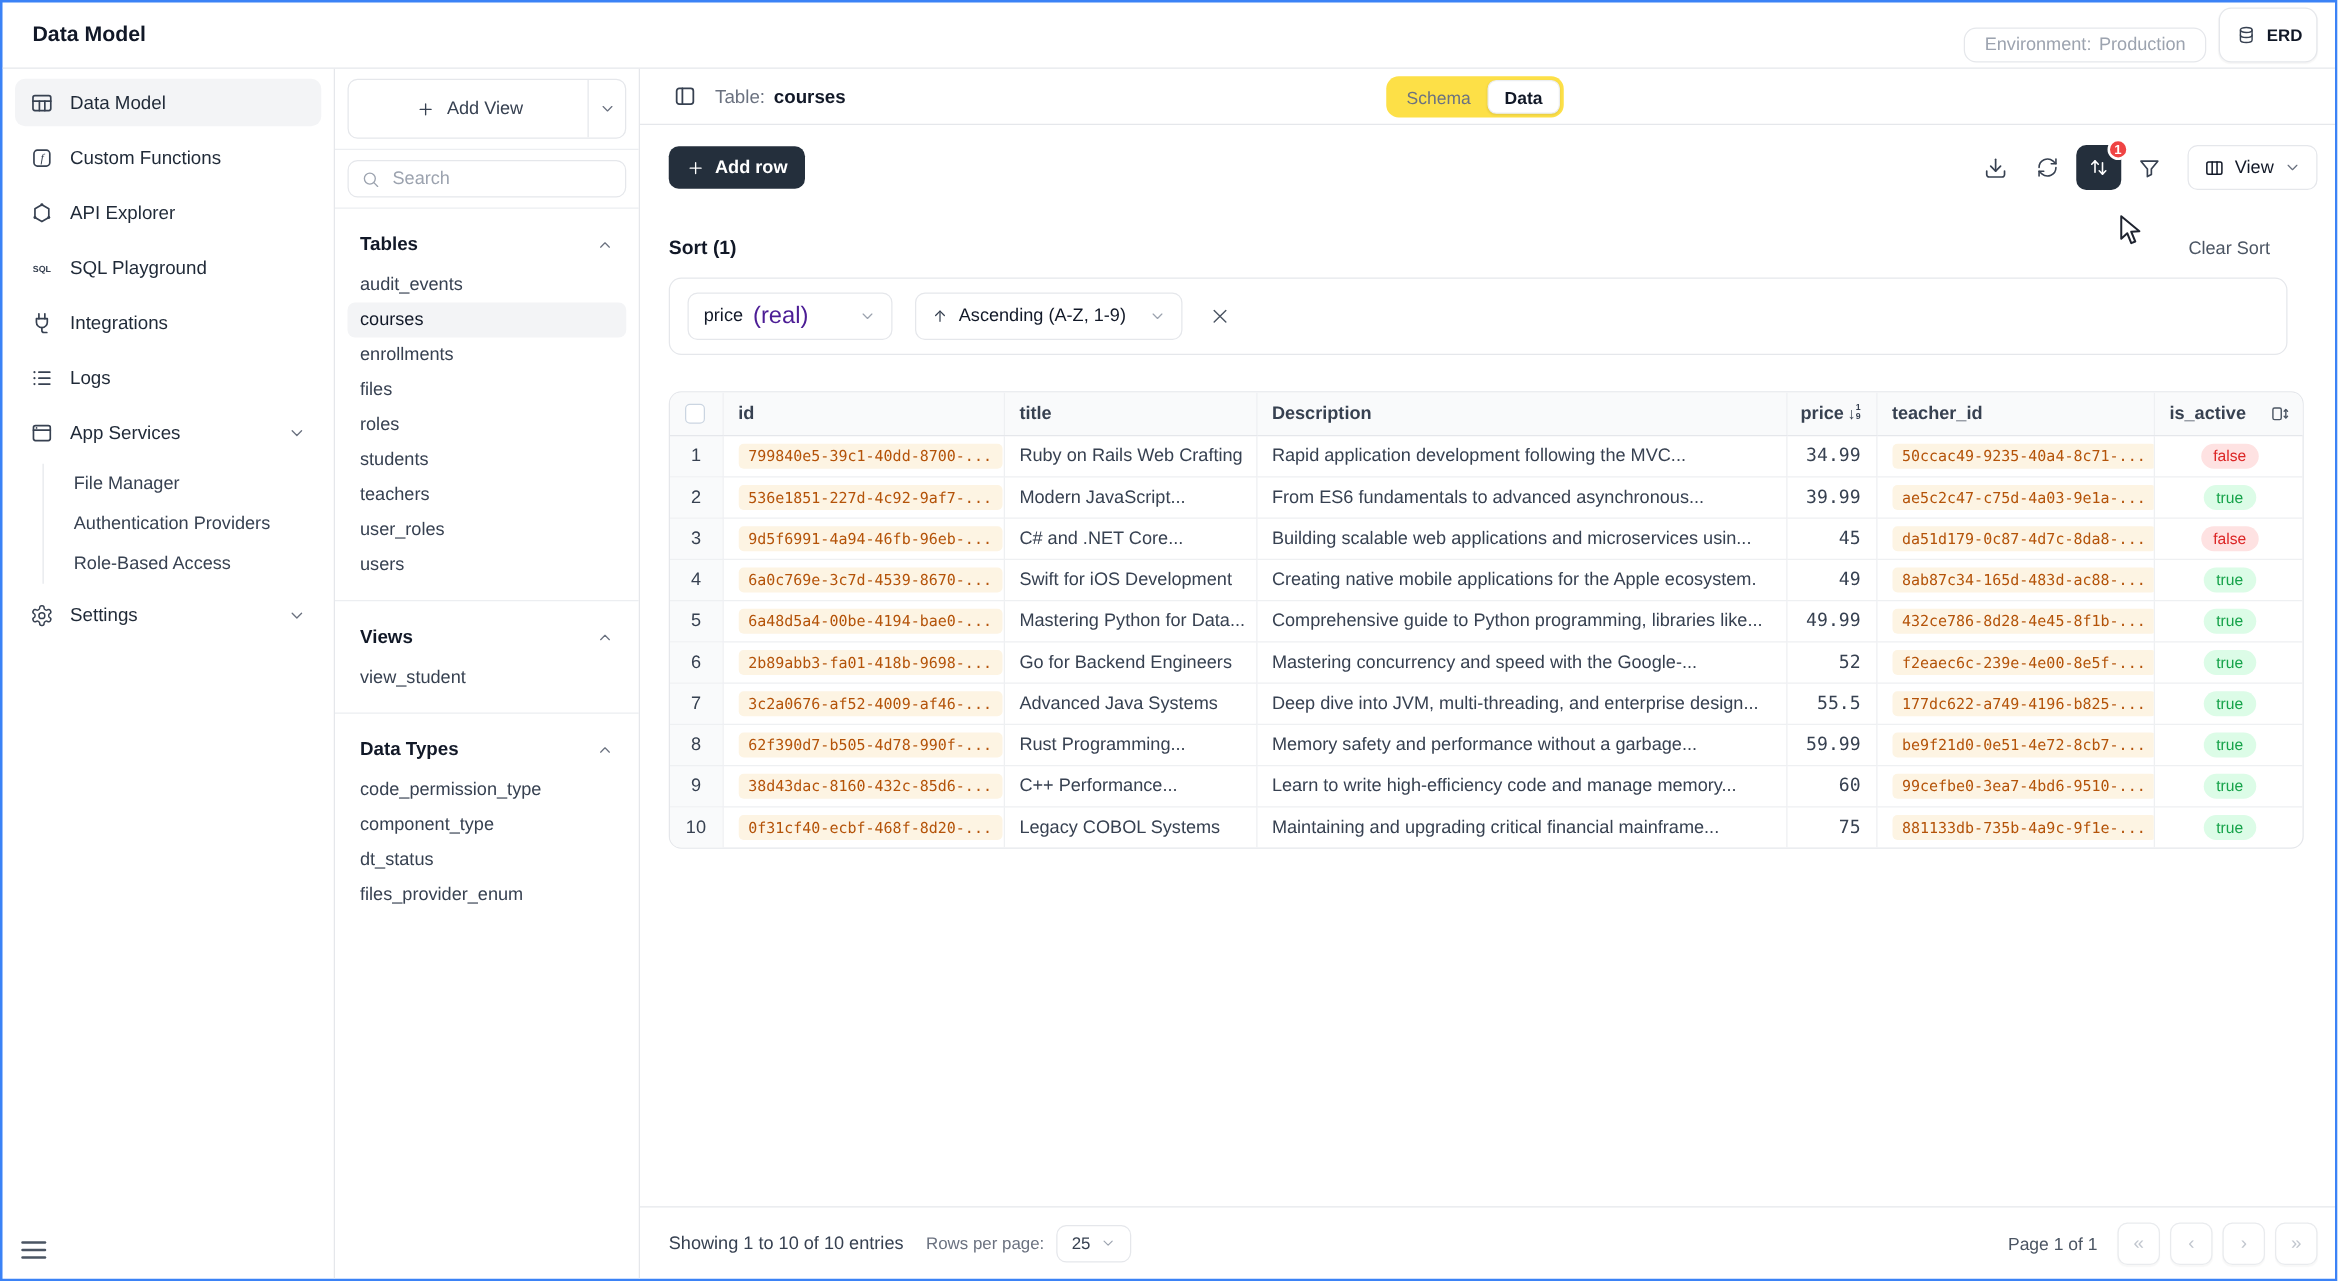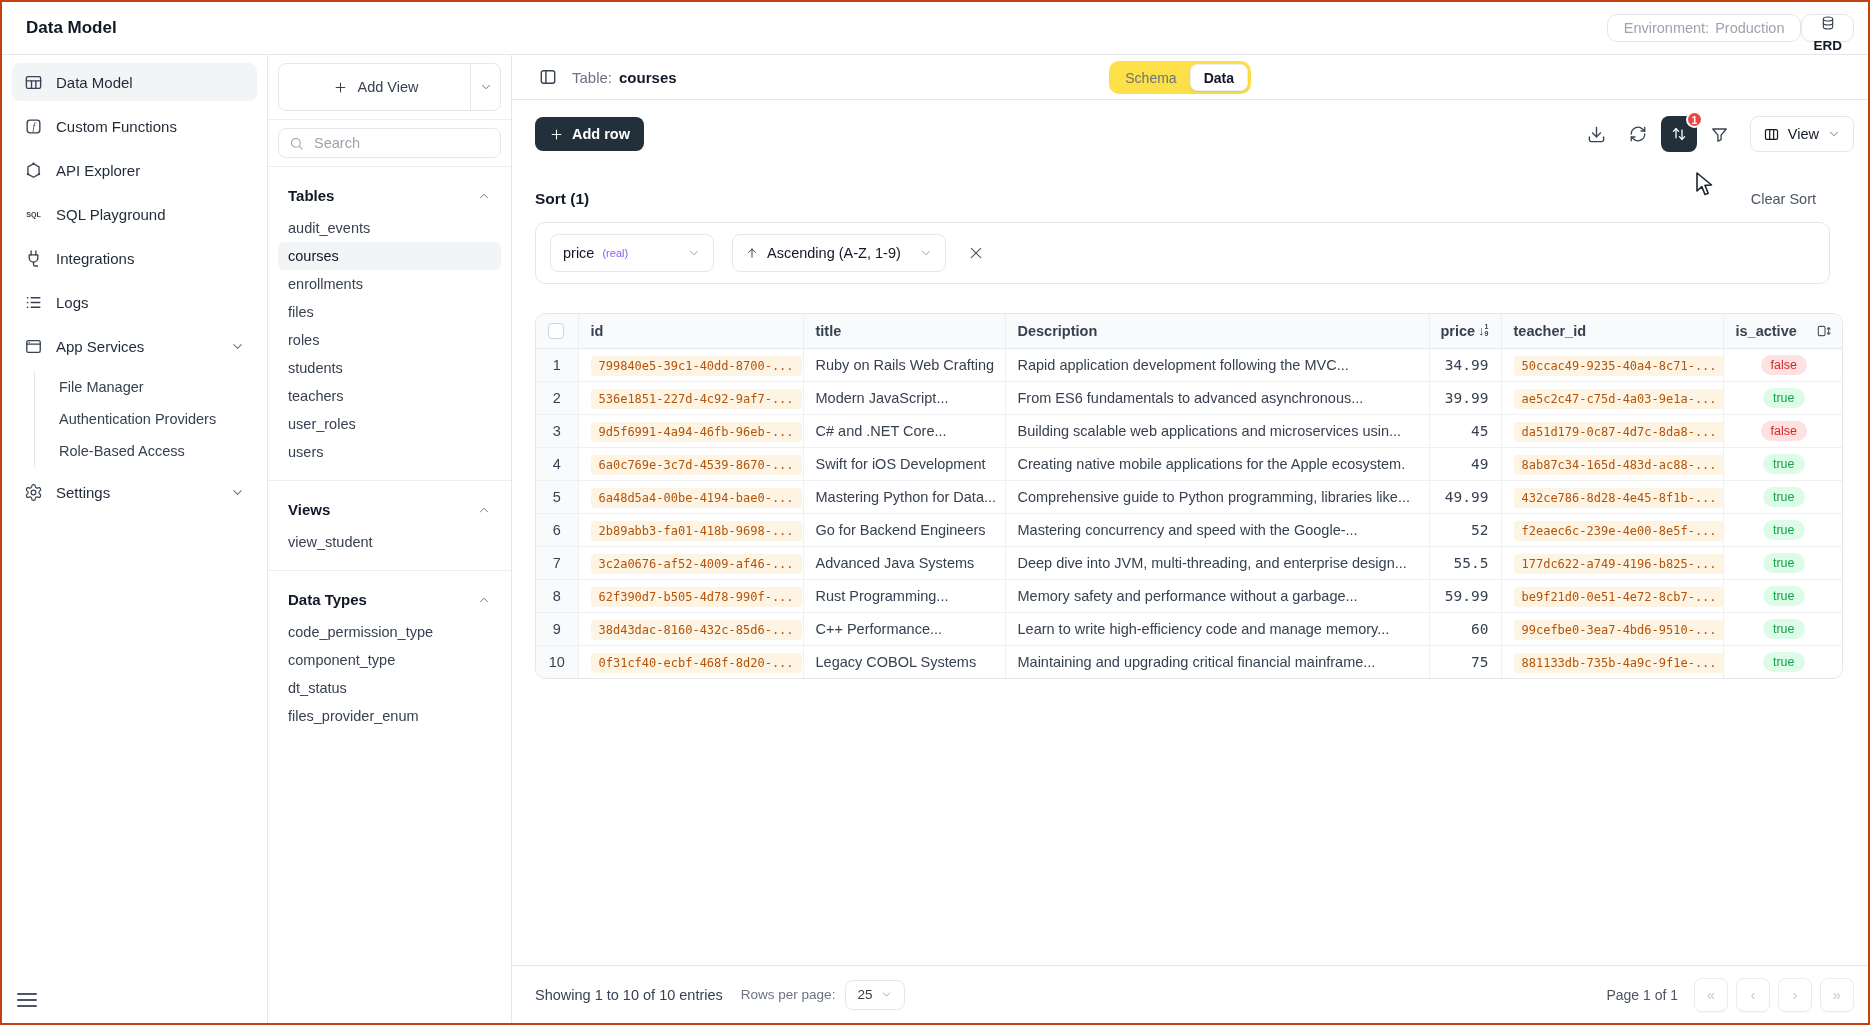--- a/index.html
+++ b/index.html
@@ -1,25 +1,25 @@
 <!DOCTYPE html>
 <html><head>
 <meta charset="utf-8">
 <style>
   * { box-sizing: border-box; }
   body { margin:0; background:#e8eaed; font-family:"Liberation Sans", sans-serif; }
-  .app { position:relative; width:1870px; height:1025px; background:#fff; border:2px solid #c2410c; overflow:hidden; color:#111827; }
+  .app { position:relative; width:1870px; height:1025px; background:#fff; border:2px solid #3b82f6; overflow:hidden; color:#111827; }
   svg.ic { stroke:currentColor; fill:none; stroke-width:1.7; stroke-linecap:round; stroke-linejoin:round; display:block; }
 
   
   .topbar { height:53px; border-bottom:1px solid #e5e7eb; display:flex; align-items:center; justify-content:space-between; padding:0 14px 0 24px; }
   .app-title { font-size:17px; font-weight:700; color:#111827; }
-  .topbar-right { display:flex; align-items:flex-end; }
+  .topbar-right { display:flex; align-items:flex-end; gap:10px; }
   .env-pill { height:28px; border:1px solid #e5e7eb; border-radius:10px; display:flex; align-items:center; gap:6px; padding:0 16px; font-size:14.5px; color:#9ca3af; background:#fff; }
-  .erd-btn { height:28px; border:1px solid #e5e7eb; border-radius:10px; background:#fff; display:flex; align-items:center; gap:7px; padding:0 11px; font-size:13.5px; font-weight:600; color:#111827; box-shadow:0 1px 1px rgba(0,0,0,.04);flex-direction:column; }
+  .erd-btn { height:44px; border:1px solid #e5e7eb; border-radius:10px; background:#fff; display:flex; align-items:center; gap:7px; padding:0 11px; font-size:13.5px; font-weight:600; color:#111827; box-shadow:0 1px 1px rgba(0,0,0,.04); }
 
   .shell { display:flex; height:968px; }
 
   
   .sidebar { width:266px; border-right:1px solid #e5e7eb; padding:8px 10px; position:relative; flex-shrink:0; }
   .nav-item { display:flex; align-items:center; gap:13px; height:38px; padding:0 12px; border-radius:8px; color:#1f2937; font-size:15px; margin-bottom:6px; cursor:default; }
   .nav-item.active { background:#f3f4f6; font-weight:500; }
   .nicon { color:#374151; display:flex; width:19px; justify-content:center; }
   .chev { margin-left:auto; color:#6b7280; display:flex; }
   .nav-children { margin:0 0 6px 22px; border-left:1px solid #e5e7eb; }
@@ -61,21 +61,21 @@
   .view-btn { height:36px; border:1px solid #e5e7eb; border-radius:8px; background:#fff; display:flex; align-items:center; gap:8px; padding:0 12px; font-size:14.5px; color:#111827; margin-left:7px; }
 
   .sort-head { margin-top:38px; margin-right:24px; display:flex; align-items:center; justify-content:space-between; }
   .sort-title { font-size:15.5px; font-weight:600; color:#111827; }
   .clear-sort { font-size:14.5px; color:#4b5563; font-weight:500; padding-right:14px; }
   .sort-panel { margin-top:14px; margin-right:24px; border:1px solid #e5e7eb; border-radius:10px; height:62px; display:flex; align-items:center; padding:0 14px; gap:18px; background:#fff; }
   .select { height:38px; border:1px solid #e5e7eb; border-radius:8px; display:flex; align-items:center; padding:0 12px; gap:8px; font-size:14.5px; background:#fff; color:#111827; }
   .select .sel-chev { margin-left:auto; color:#9ca3af; display:flex; }
   .sel-field { width:164px; }
   .sel-dir { width:214px; }
-  .sel-sub { color:#8b5cf6; font-size:11px; }
+  .sel-sub { color:#4c1d95; font-size:19px; }
   .dir-arrow { color:#374151; display:flex; }
   .x-btn { color:#4b5563; background:none; border:none; display:flex; padding:4px; }
 
   
   .grid-wrap { margin-top:29px; width:1308px; border:1px solid #e5e7eb; border-radius:10px; overflow:hidden; background:#fff; }
   table.grid { border-collapse:collapse; width:100%; table-layout:fixed; }
   .grid th { height:34px; background:#f9fafb; font-size:14.5px; font-weight:600; color:#374151; text-align:left; padding:0 12px; border-bottom:1px solid #e5e7eb; border-right:1px solid #eef0f2; }
   .grid td { height:33px; font-size:14.5px; color:#374151; padding:0 12px; border-bottom:1px solid #eef0f2; border-right:1px solid #eef0f2; white-space:nowrap; overflow:hidden; }
   .grid th:last-child, .grid td:last-child { border-right:none; }
   .grid tbody tr:last-child td { border-bottom:none; }

